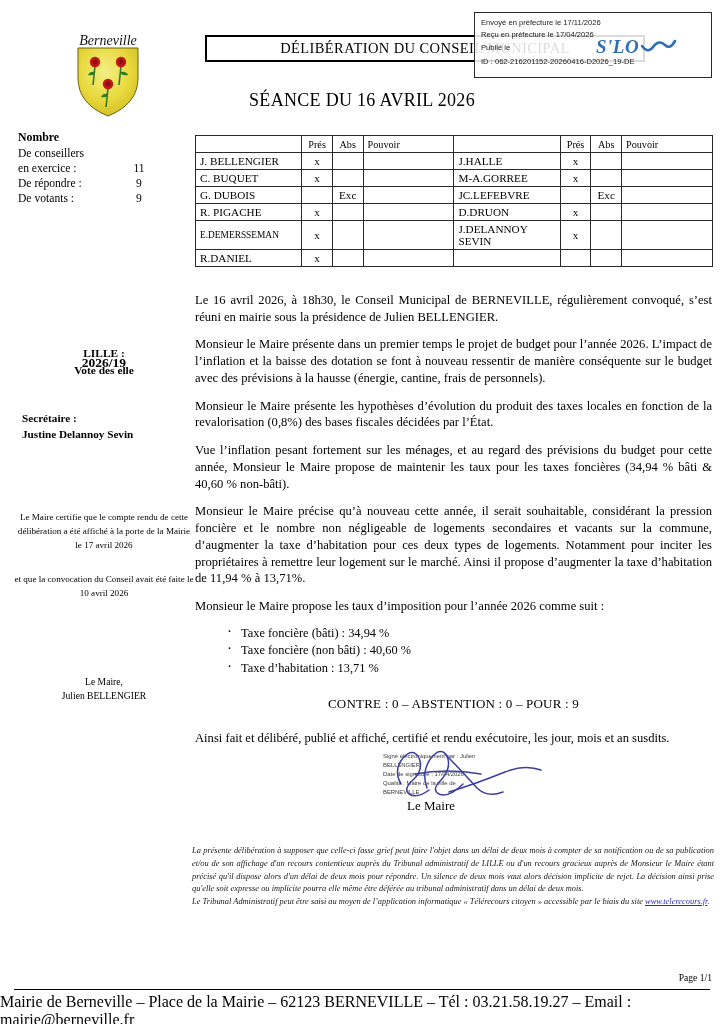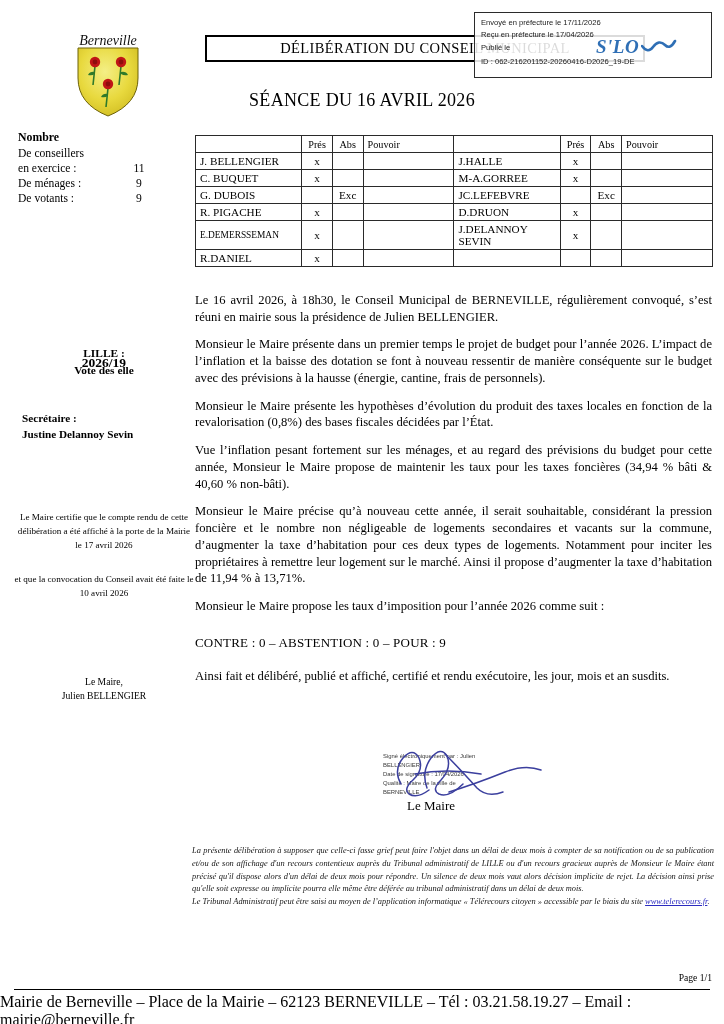--- a/index.html
+++ b/index.html
@@ -159,21 +159,21 @@
   .body-col p { margin: 0 0 11px 0; }
   .body-col p.tight { margin-bottom: 10px; }
   .tax-list { margin: 2px 0 0 0; padding: 0 0 0 46px; list-style: none; }
   .tax-list li { position: relative; margin-bottom: 1px; font-size: 12.4px; }
   .tax-list li::before {
     content: "\00B7";
     position: absolute; left: -14px; top: -1px;
     font-size: 15px; line-height: 1;
   }
   .vote-line {
-    font-size: 13px; margin: 19px 0 17px 0; letter-spacing: .2px;
+    text-align: center; font-size: 13px; margin: 19px 0 17px 0; letter-spacing: .2px;
   }
 
   
   .sig-zone { position: absolute; left: 383px; top: 750px; width: 200px; height: 70px; }
   .sig-meta {
     position: absolute; left: 0; top: 2px; width: 160px;
     font-family: "Liberation Sans", "DejaVu Sans", sans-serif;
     font-size: 5.9px; line-height: 1.52; color: #3a3a3a;
   }
   .sig-scribble { position: absolute; left: 2px; top: -6px; }
@@ -266,21 +266,21 @@
       <div class="nombre-title">Nombre</div>
       <div class="nb-row">
         <span class="nb-label">De conseillers</span>
         <span class="nb-val"></span>
       </div>
       <div class="nb-row">
         <span class="nb-label">en exercice :</span>
         <span class="nb-val">11</span>
       </div>
       <div class="nb-row">
-        <span class="nb-label">De ménages :</span>
+        <span class="nb-label">De répondre :</span>
         <span class="nb-val">9</span>
       </div>
       <div class="nb-row">
         <span class="nb-label">De votants  :</span>
         <span class="nb-val">9</span>
       </div>
     </div>
   </div>
 
   <div class="ref-number">2026/19</div>
@@ -382,20 +382,25 @@
     </tbody>
   </table>
 
   <div class="body-col">
     <p>Le 16 avril 2026, à 18h30, le Conseil Municipal de BERNEVILLE, régulièrement convoqué, s’est réuni en mairie sous la présidence de Julien BELLENGIER.</p>
     <p>Monsieur le Maire présente dans un premier temps le projet de budget pour l’année 2026. L’impact de l’inflation et la baisse des dotation se font à nouveau ressentir de manière conséquente sur le budget avec des prévisions à la hausse (énergie, cantine, frais de personnels).</p>
     <p>Monsieur le Maire présente les hypothèses d’évolution du produit des taxes locales en fonction de la revalorisation (0,8%) des bases fiscales décidées par l’État.</p>
     <p>Vue l’inflation pesant fortement sur les ménages, et au regard des prévisions du budget pour cette année, Monsieur le Maire propose de maintenir les taux pour les taxes foncières (34,94 % bâti &amp; 40,60 % non-bâti).</p>
     <p>Monsieur le Maire précise qu’à nouveau cette année, il serait souhaitable, considérant la pression foncière et le nombre non négligeable de logements secondaires et vacants sur la commune, d’augmenter la taxe d’habitation pour ces deux types de logements. Notamment pour inciter les propriétaires à remettre leur logement sur le marché. Ainsi il propose d’augmenter la taxe d’habitation de 11,94 % à 13,71%.</p>
     <p class="tight">Monsieur le Maire propose les taux d’imposition pour l’année 2026 comme suit :</p>
+    <ul class="tax-list">
+      <li>Taxe foncière (bâti) : 34,94 %</li>
+      <li>Taxe foncière (non bâti) : 40,60 %</li>
+      <li>Taxe d’habitation : 13,71 %</li>
+    </ul>
     <div class="vote-line">CONTRE : 0  – ABSTENTION : 0 – POUR : 9</div>
     <p>Ainsi fait et délibéré, publié et affiché, certifié et rendu exécutoire, les jour, mois et an susdits.</p>
   </div>
 
   <div class="sig-zone">
     <div class="sig-meta">
       <div>Signé électroniquement par : Julien</div>
       <div>BELLENGIER</div>
       <div>Date de signature : 17/04/2026</div>
       <div>Qualité : Maire de la ville de</div>

